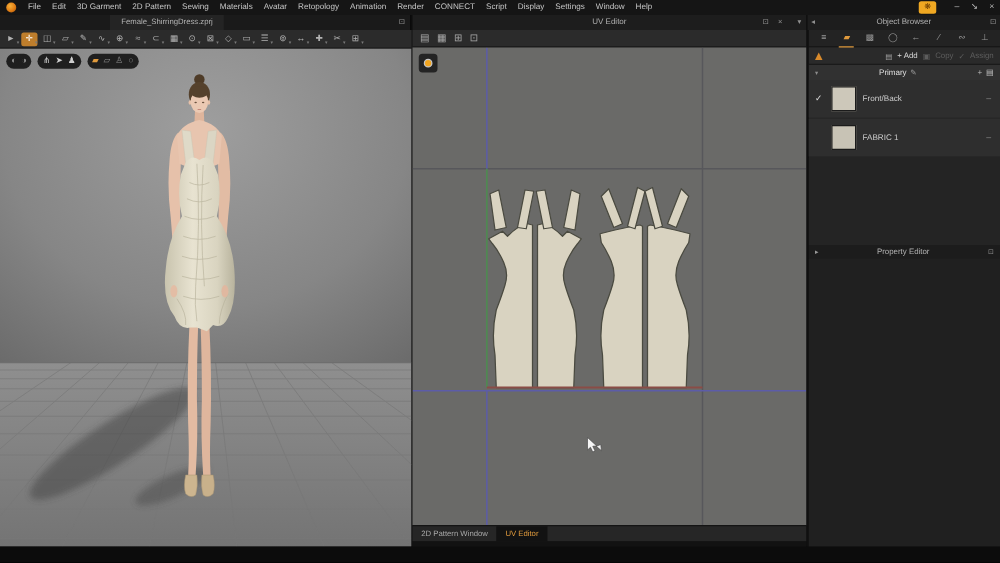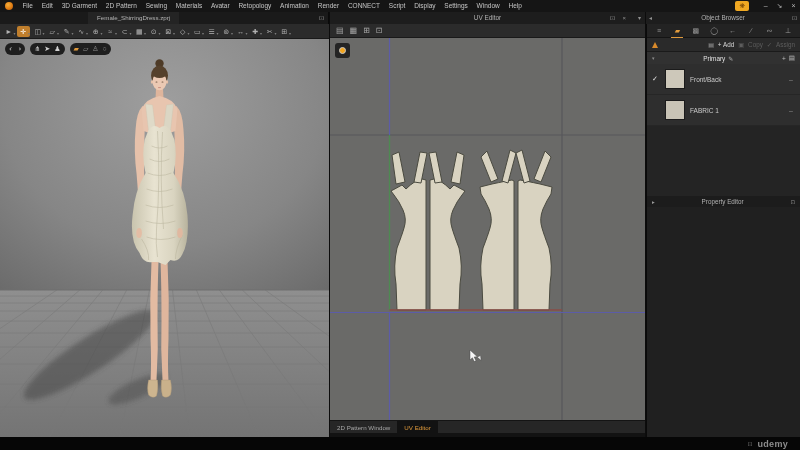--- a/index.html
+++ b/index.html
@@ -388,18 +388,14 @@
     <div class="obfill"></div>
 
     <div class="propbar">
       <span class="prop-exp">▸</span>
       <span class="prop-title">Property Editor</span>
       <span class="prop-float">⊡</span>
     </div>
     <div class="propbody"></div>
   </div>
 
-  <div id="bottombar">
-    <span class="wm-ico">⊡</span>
-    <span class="wm-text">udemy</span>
-  </div>
 
 </div>
 
 </body></html>

